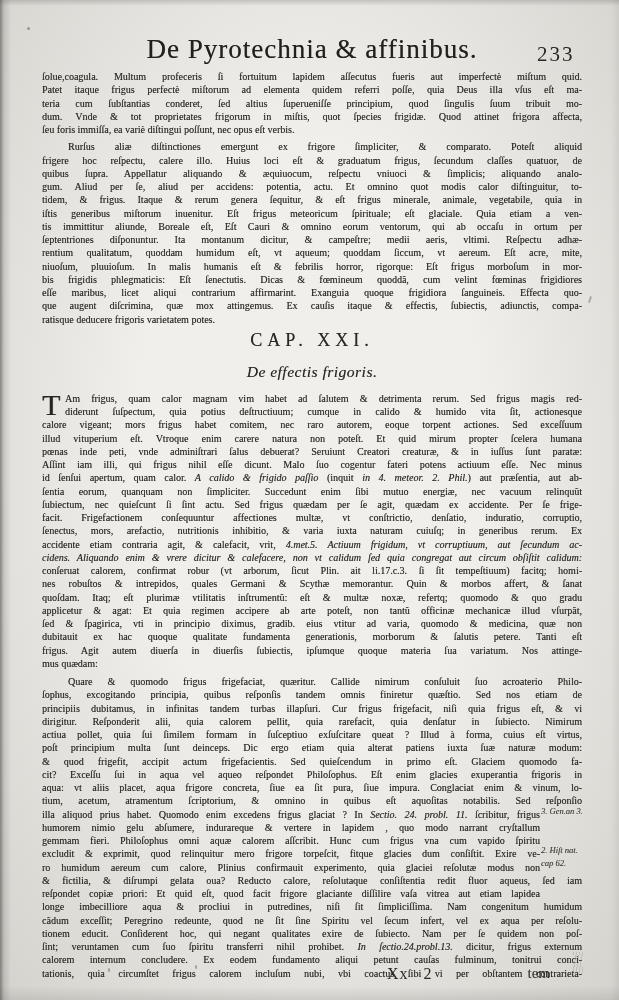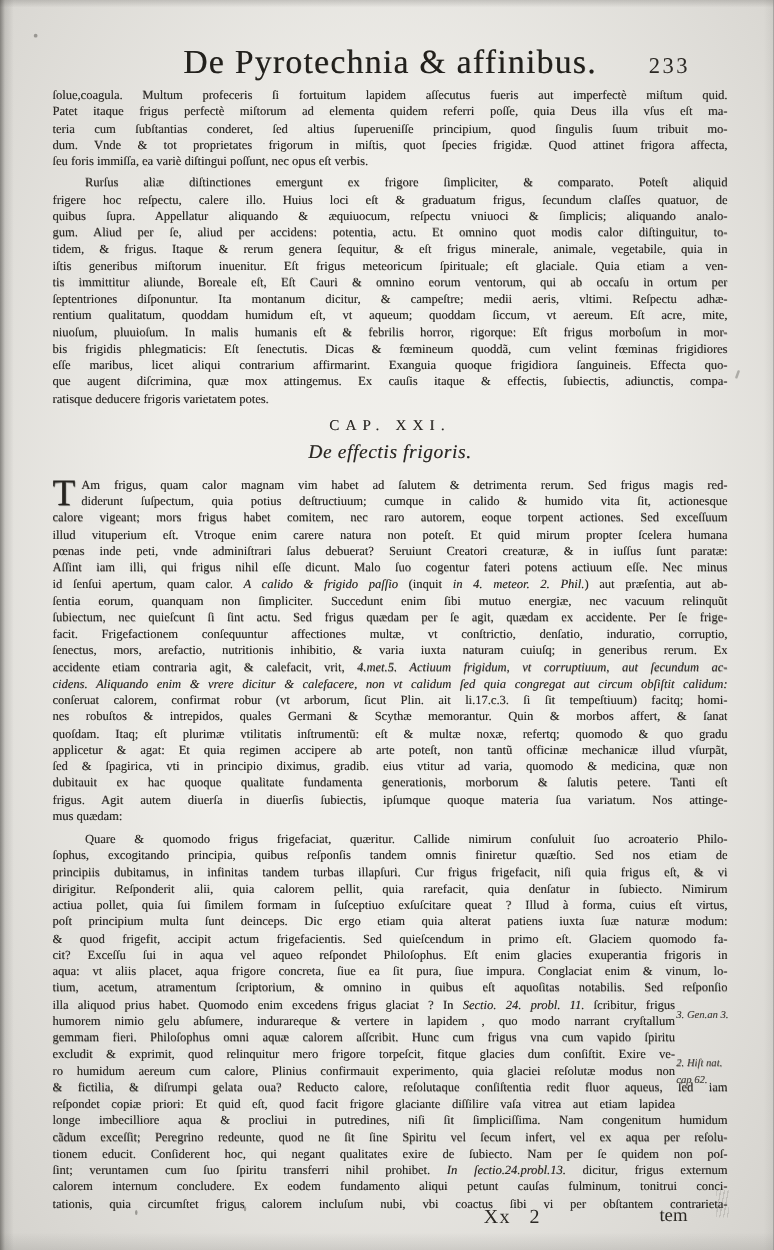--- a/index.html
+++ b/index.html
@@ -14,21 +14,21 @@
       radial-gradient(ellipse at 50% 45%, rgba(255,255,252,0.35) 40%, rgba(95,92,86,0.14) 100%);
     font-family:"Liberation Serif","DejaVu Serif",serif;
     color:#2b2824;
   }
   #running-head {
     position:absolute; top:34px; left:42px; width:540px;
     text-align:center; font-size:27px; letter-spacing:1px; color:#22201c;
     text-shadow:0.3px 0.3px 0.5px rgba(34,32,28,0.55);
   }
   #folio {
-    position:absolute; top:42px; left:519px; font-size:18px; letter-spacing:2px; color:#2b2824;
+    position:absolute; top:42px; left:537px; font-size:21px; letter-spacing:2px; color:#2b2824;
   }
   #text-block {
     position:absolute; top:70px; left:42px; width:540px;
     font-size:10px; line-height:13.25px;
     text-shadow:0.25px 0.25px 0.45px rgba(43,40,36,0.5);
   }
   .para { margin:0; }
   .p2 { margin-top:4px; }
   .p3 { margin-top:11px; }
   .p4 { margin-top:5px; }
@@ -39,25 +39,25 @@
   }
   .line.last { text-align-last:left; }
   .line.indent { text-indent:26px; }
   .line.narrow { padding-right:42px; }
   .it { font-style:italic; }
   .dropcap {
     float:left; font-size:30px; line-height:25px; height:26px; width:23px;
     color:#262420; text-shadow:0.4px 0.4px 0.6px rgba(38,36,32,0.6);
   }
   #chapter-heading {
-    margin-top:7px; text-align:center; font-size:12px; line-height:15px;
+    margin-top:7px; text-align:center; font-size:18px; line-height:15px;
     letter-spacing:5px; color:#2b2824;
   }
   #chapter-subheading {
-    margin-top:4px; text-align:center; font-style:italic;
+    margin-top:14px; text-align:center; font-style:italic;
     font-size:15.5px; line-height:19px; letter-spacing:0.5px; color:#2b2824;
   }
   .margin-note {
     position:absolute; left:541px; width:75px;
     font-style:italic; font-size:8.5px; line-height:10px; color:#45423d;
     text-shadow:0.2px 0.2px 0.3px rgba(69,66,61,0.5);
   }
   #footer { position:absolute; top:965px; left:42px; width:540px; height:16px; font-size:11px; }
   #signature { position:absolute; left:345px; letter-spacing:1px; word-spacing:10px; font-size:16px; }
   #catchword { position:absolute; right:32px; font-size:15px; }

